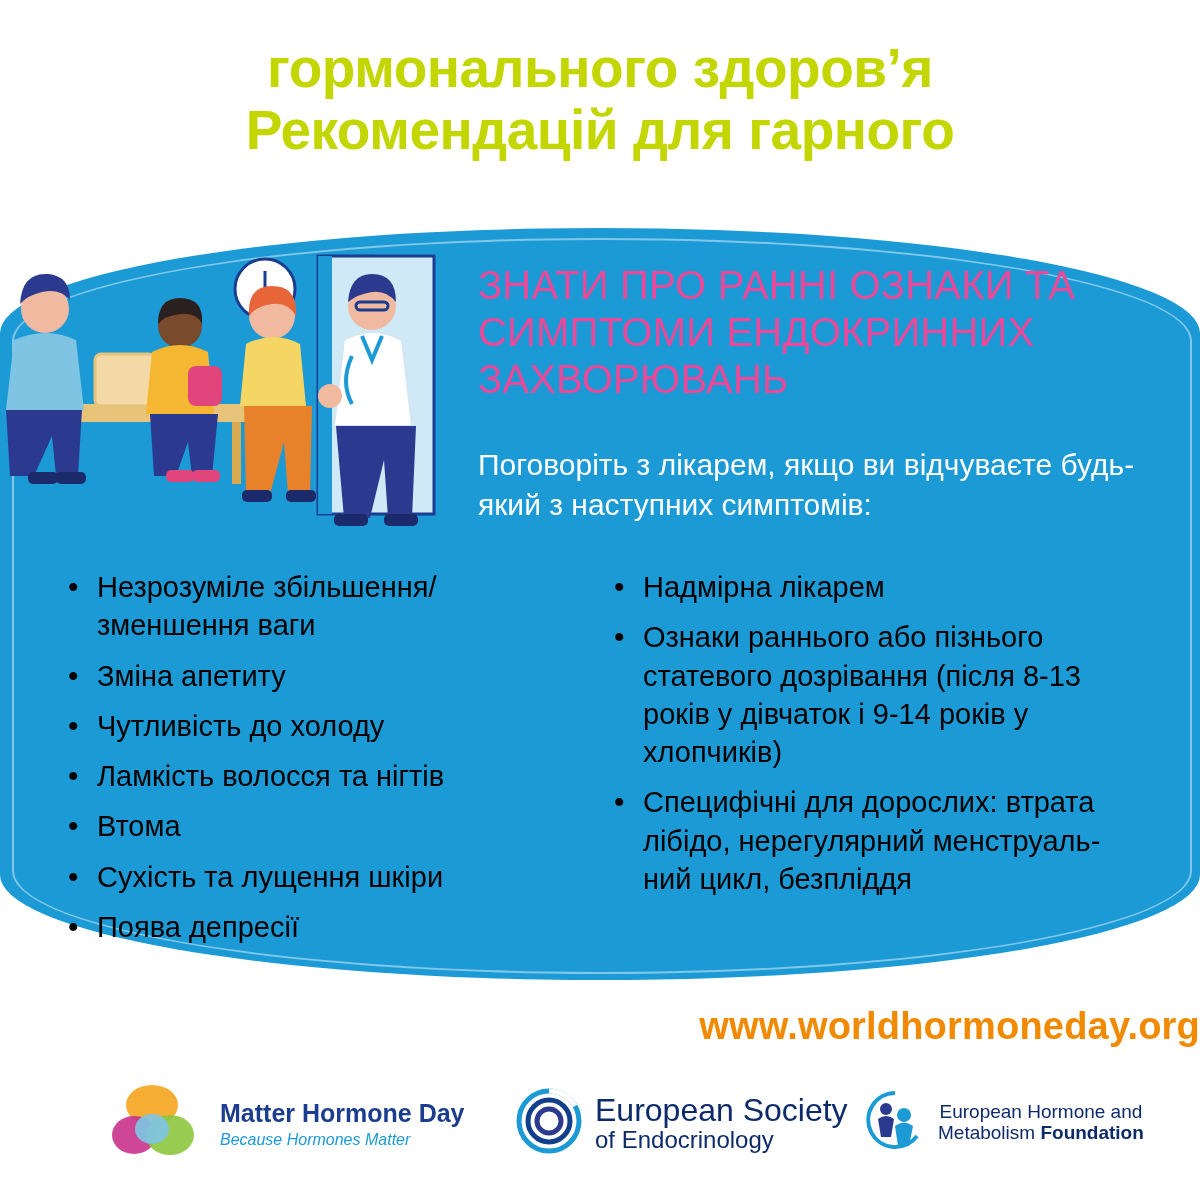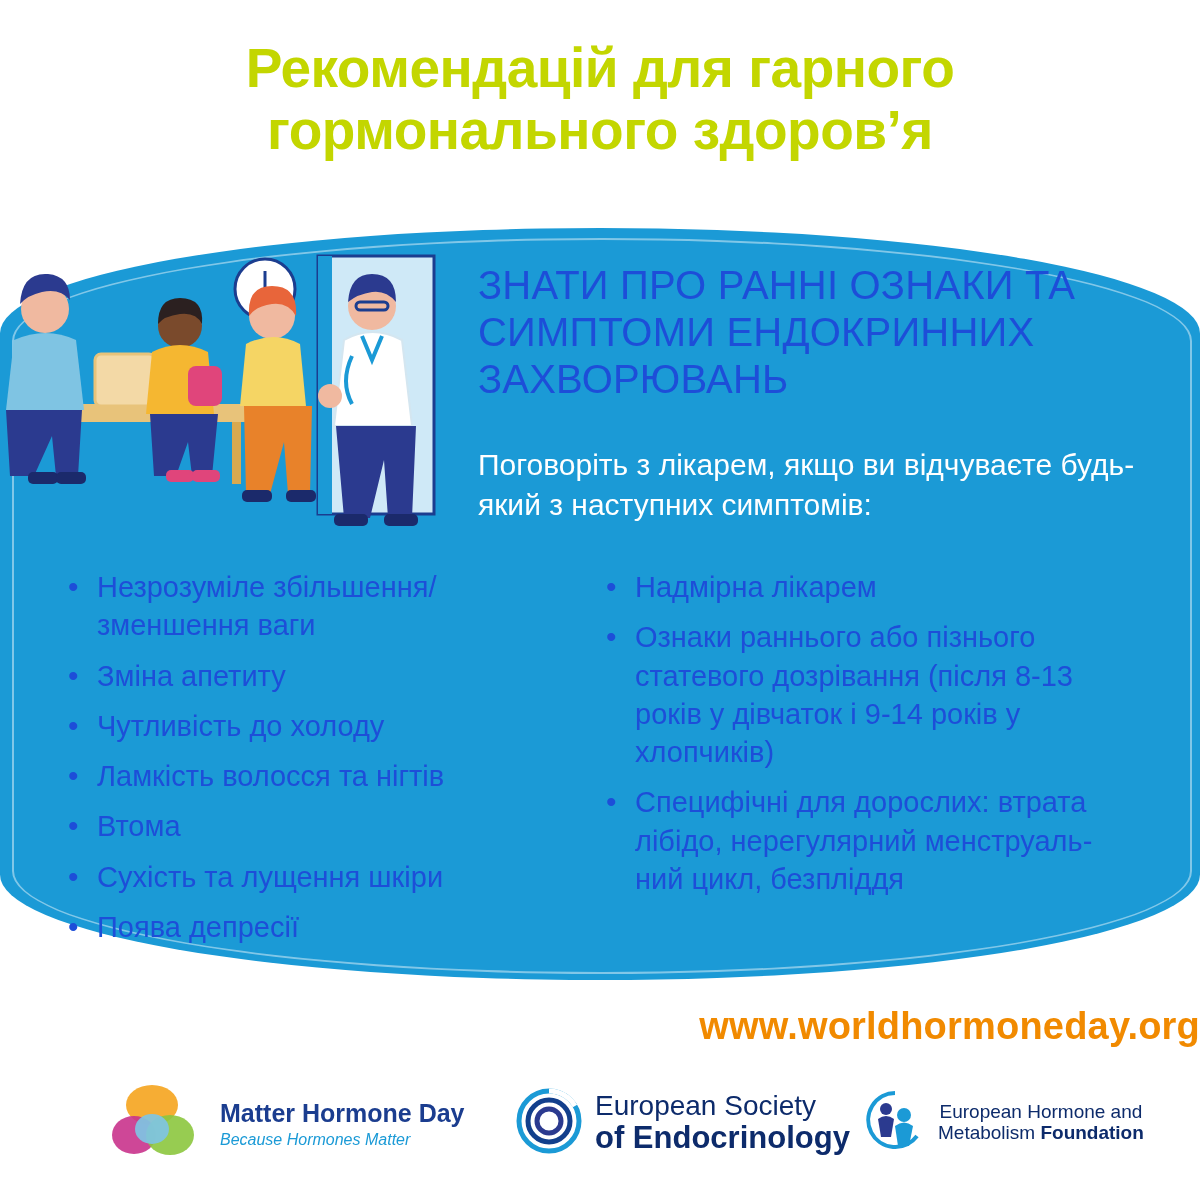--- a/index.html
+++ b/index.html
@@ -53,21 +53,21 @@
     position: absolute;
     top: 244px; left: 0;
     width: 470px; height: 310px;
   }
 
   
   .headline {
     position: absolute;
     top: 262px; left: 478px;
     width: 700px;
-    color: #1d4ed8;
+    color: #ec4899;
   }
   .headline .h-line {
     font-size: 40px;
     font-weight: 400;
     line-height: 1.18;
     letter-spacing: 0.2px;
   }
   .subhead {
     position: absolute;
     top: 445px; left: 478px;
@@ -76,22 +76,22 @@
     font-size: 30px;
     line-height: 1.33;
   }
 
   
   .lists {
     position: absolute;
     top: 568px; left: 62px;
     width: 1110px;
     display: flex;
-    gap: 28px;
-    color: #1d4ed8;
+    gap: 36px;
+    color: #000000;
   }
   .col { width: 510px; }
   .col ul { list-style: none; }
   .col li {
     position: relative;
     padding-left: 35px;
     font-size: 29px;
     line-height: 1.32;
     margin-bottom: 12px;
   }
@@ -122,38 +122,38 @@
 
   
   .logo-whd { left: 112px; top: 8px; }
   .whd-text { margin-left: 12px; }
   .whd-title { color: #1b3d8f; font-size: 25px; font-weight: bold; line-height: 1; }
   .whd-sub { color: #1b9ad6; font-size: 16px; margin-top: 5px; font-style: italic; }
 
   
   .logo-ese { left: 515px; top: 12px; }
   .ese-text { margin-left: 12px; color: #0d2b6b; }
-  .ese-l1 { font-size: 28px; line-height: 1.08; }
-  .ese-l2 { font-size: 31px; font-weight: bold; line-height: 1.08; }
+  .ese-l1 { font-size: 32px; line-height: 1.08; }
+  .ese-l2 { font-size: 24px; font-weight: normal; line-height: 1.08; }
 
   
   .logo-ehmf { left: 864px; top: 14px; text-align: center; }
   .ehmf-text { margin-left: 12px; color: #0d2b6b; }
   .ehmf-l1 { font-size: 19px; line-height: 1.12; }
   .ehmf-l2 { font-size: 19px; line-height: 1.12; }
   .ehmf-l2 b { font-weight: bold; }
 </style>
 </head>
 <body>
 
 <div class="poster">
 
   <div class="title-area">
+    <div class="line">гормонального здоров’я</div>
     <div class="line">Рекомендацій для гарного</div>
-    <div class="line">гормонального здоров’я</div>
   </div>
 
   <div class="blue-panel"></div>
 
   <div class="illustration">
     <svg width="470" height="310" viewBox="0 0 470 310" xmlns="http://www.w3.org/2000/svg">
 
       <circle cx="265" cy="45" r="30" fill="#ffffff" stroke="#1b3d8f" stroke-width="3"></circle>
       <line x1="265" y1="45" x2="265" y2="27" stroke="#1b3d8f" stroke-width="3"></line>
       <line x1="265" y1="45" x2="278" y2="52" stroke="#1b3d8f" stroke-width="3"></line>

